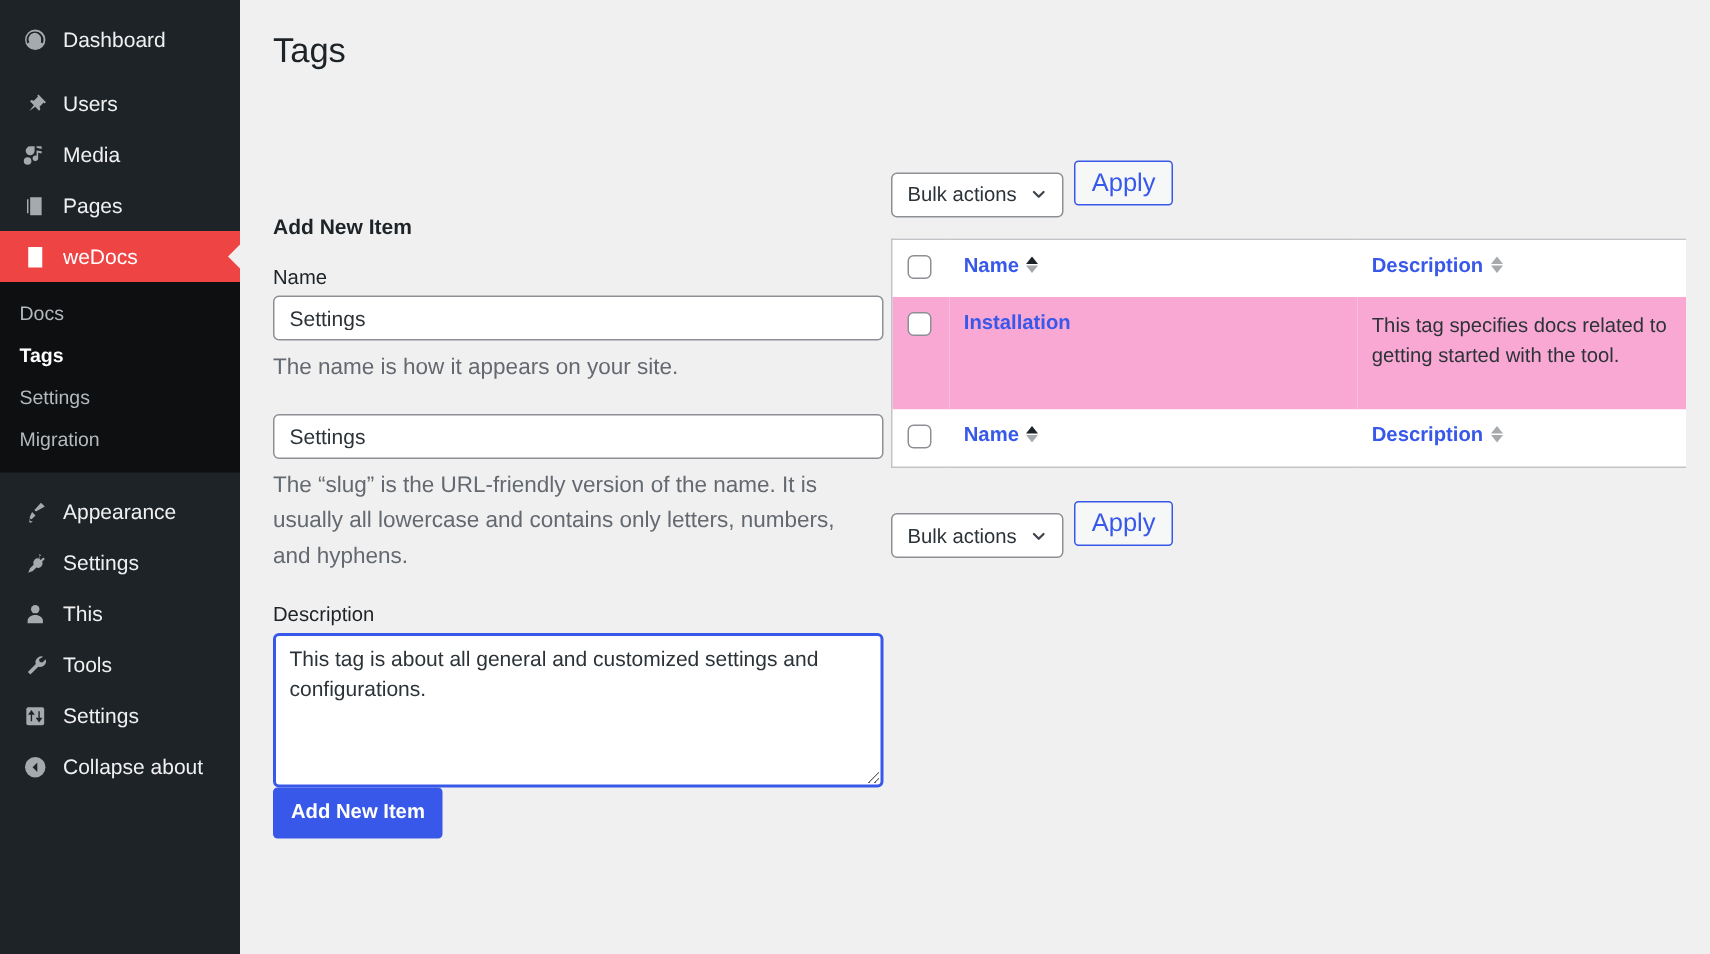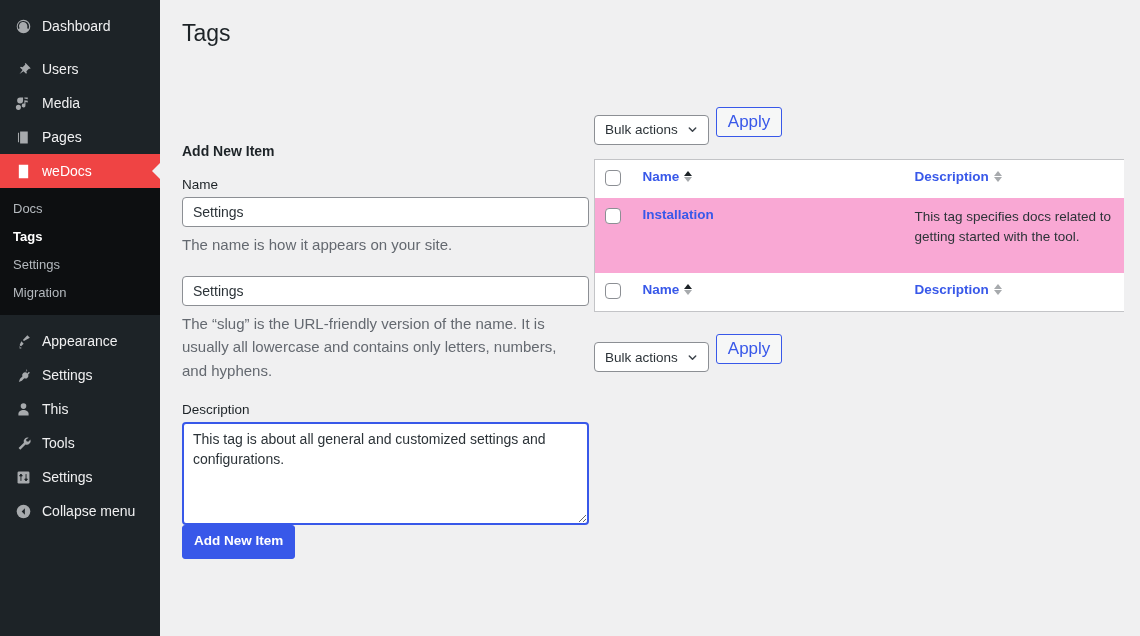--- a/index.html
+++ b/index.html
@@ -387,21 +387,21 @@
       <span>Settings</span>
     </div>
 
     <div class="menu-item">
       <span class="mi-icon">
         <svg width="17" height="17" viewBox="0 0 20 20" fill="currentColor">
             <circle cx="10" cy="10" r="8"></circle>
             <path d="M11.6 6.3L7.9 10l3.7 3.7z" fill="#1d2327"></path>
           </svg>
       </span>
-      <span>Collapse menu</span>
+      <span>Collapse about</span>
     </div>
   </nav>
 
   <div id="main">
 
     <h1 id="page-title">Tags</h1>
 
     <div id="content-wrap">
 
       <div id="form-col">

